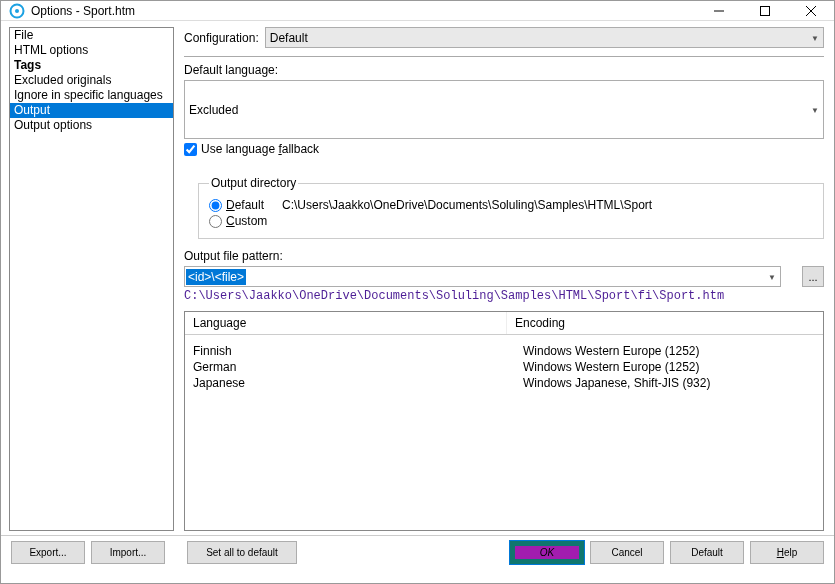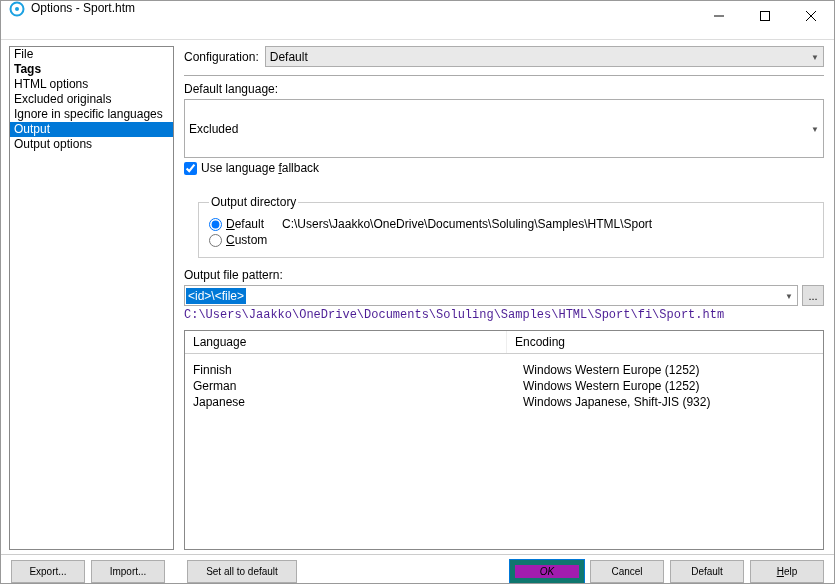--- a/index.html
+++ b/index.html
@@ -8,23 +8,23 @@
     font-family: "Segoe UI", Tahoma, sans-serif;
     font-size: 12px;
     background: #fff;
     color: #000;
     width: 835px;
     height: 584px;
     overflow: hidden;
     border: 1px solid #999;
   }
   .titlebar {
-    height: 39px;
-    display: flex;
-    align-items: flex-start;
+    height: 20px;
+    display: flex;
+    align-items: center;
     padding-left: 8px;
     background: #fff;
     border-bottom: 1px solid #ddd;
   }
   .titlebar .app-icon {
     width: 16px; height: 16px;
     margin-right: 6px;
     display: inline-flex; align-items: center; justify-content: center;
   }
   .titlebar .title { flex: 0 0 auto; }
@@ -85,21 +85,21 @@
     border: 1px solid #ccc;
     margin: 0 0 10px 14px;
     padding: 6px 10px 8px 10px;
     width: 626px;
   }
   fieldset.outdir legend { padding: 0 2px; }
   .radio-row { display: flex; align-items: center; margin: 2px 0; }
   .radio-row input { margin: 0 4px 0 0; }
   .radio-row .u { text-decoration: underline; }
   .radio-row .path { margin-left: 18px; }
-  .pattern-row { display: flex; align-items: center; gap: 4px; }
+  .pattern-row { display: flex; align-items: center; gap: 21px; }
   .pattern-combo {
     flex: 1;
     height: 21px;
     border: 1px solid #adadad;
     background: #fff;
     display: flex; align-items: center;
     padding: 0 0 0 0;
     position: relative;
   }
   .pattern-combo .selval {
@@ -196,22 +196,22 @@
         <line x1="0" y1="0" x2="10" y2="10" stroke="#000" stroke-width="1"></line>
         <line x1="10" y1="0" x2="0" y2="10" stroke="#000" stroke-width="1"></line>
       </svg>
   </div>
 </div>
 
 <div class="body-area">
 
   <div class="sidebar">
     <div class="item">File</div>
+    <div class="item">HTML options</div>
     <div class="item bold">Tags</div>
-    <div class="item">HTML options</div>
     <div class="item">Excluded originals</div>
     <div class="item">Ignore in specific languages</div>
     <div class="item selected">Output</div>
     <div class="item">Output options</div>
   </div>
 
   <div class="main">
     <div class="row">
       <span class="lbl">Configuration:</span>
       <div class="combo">

